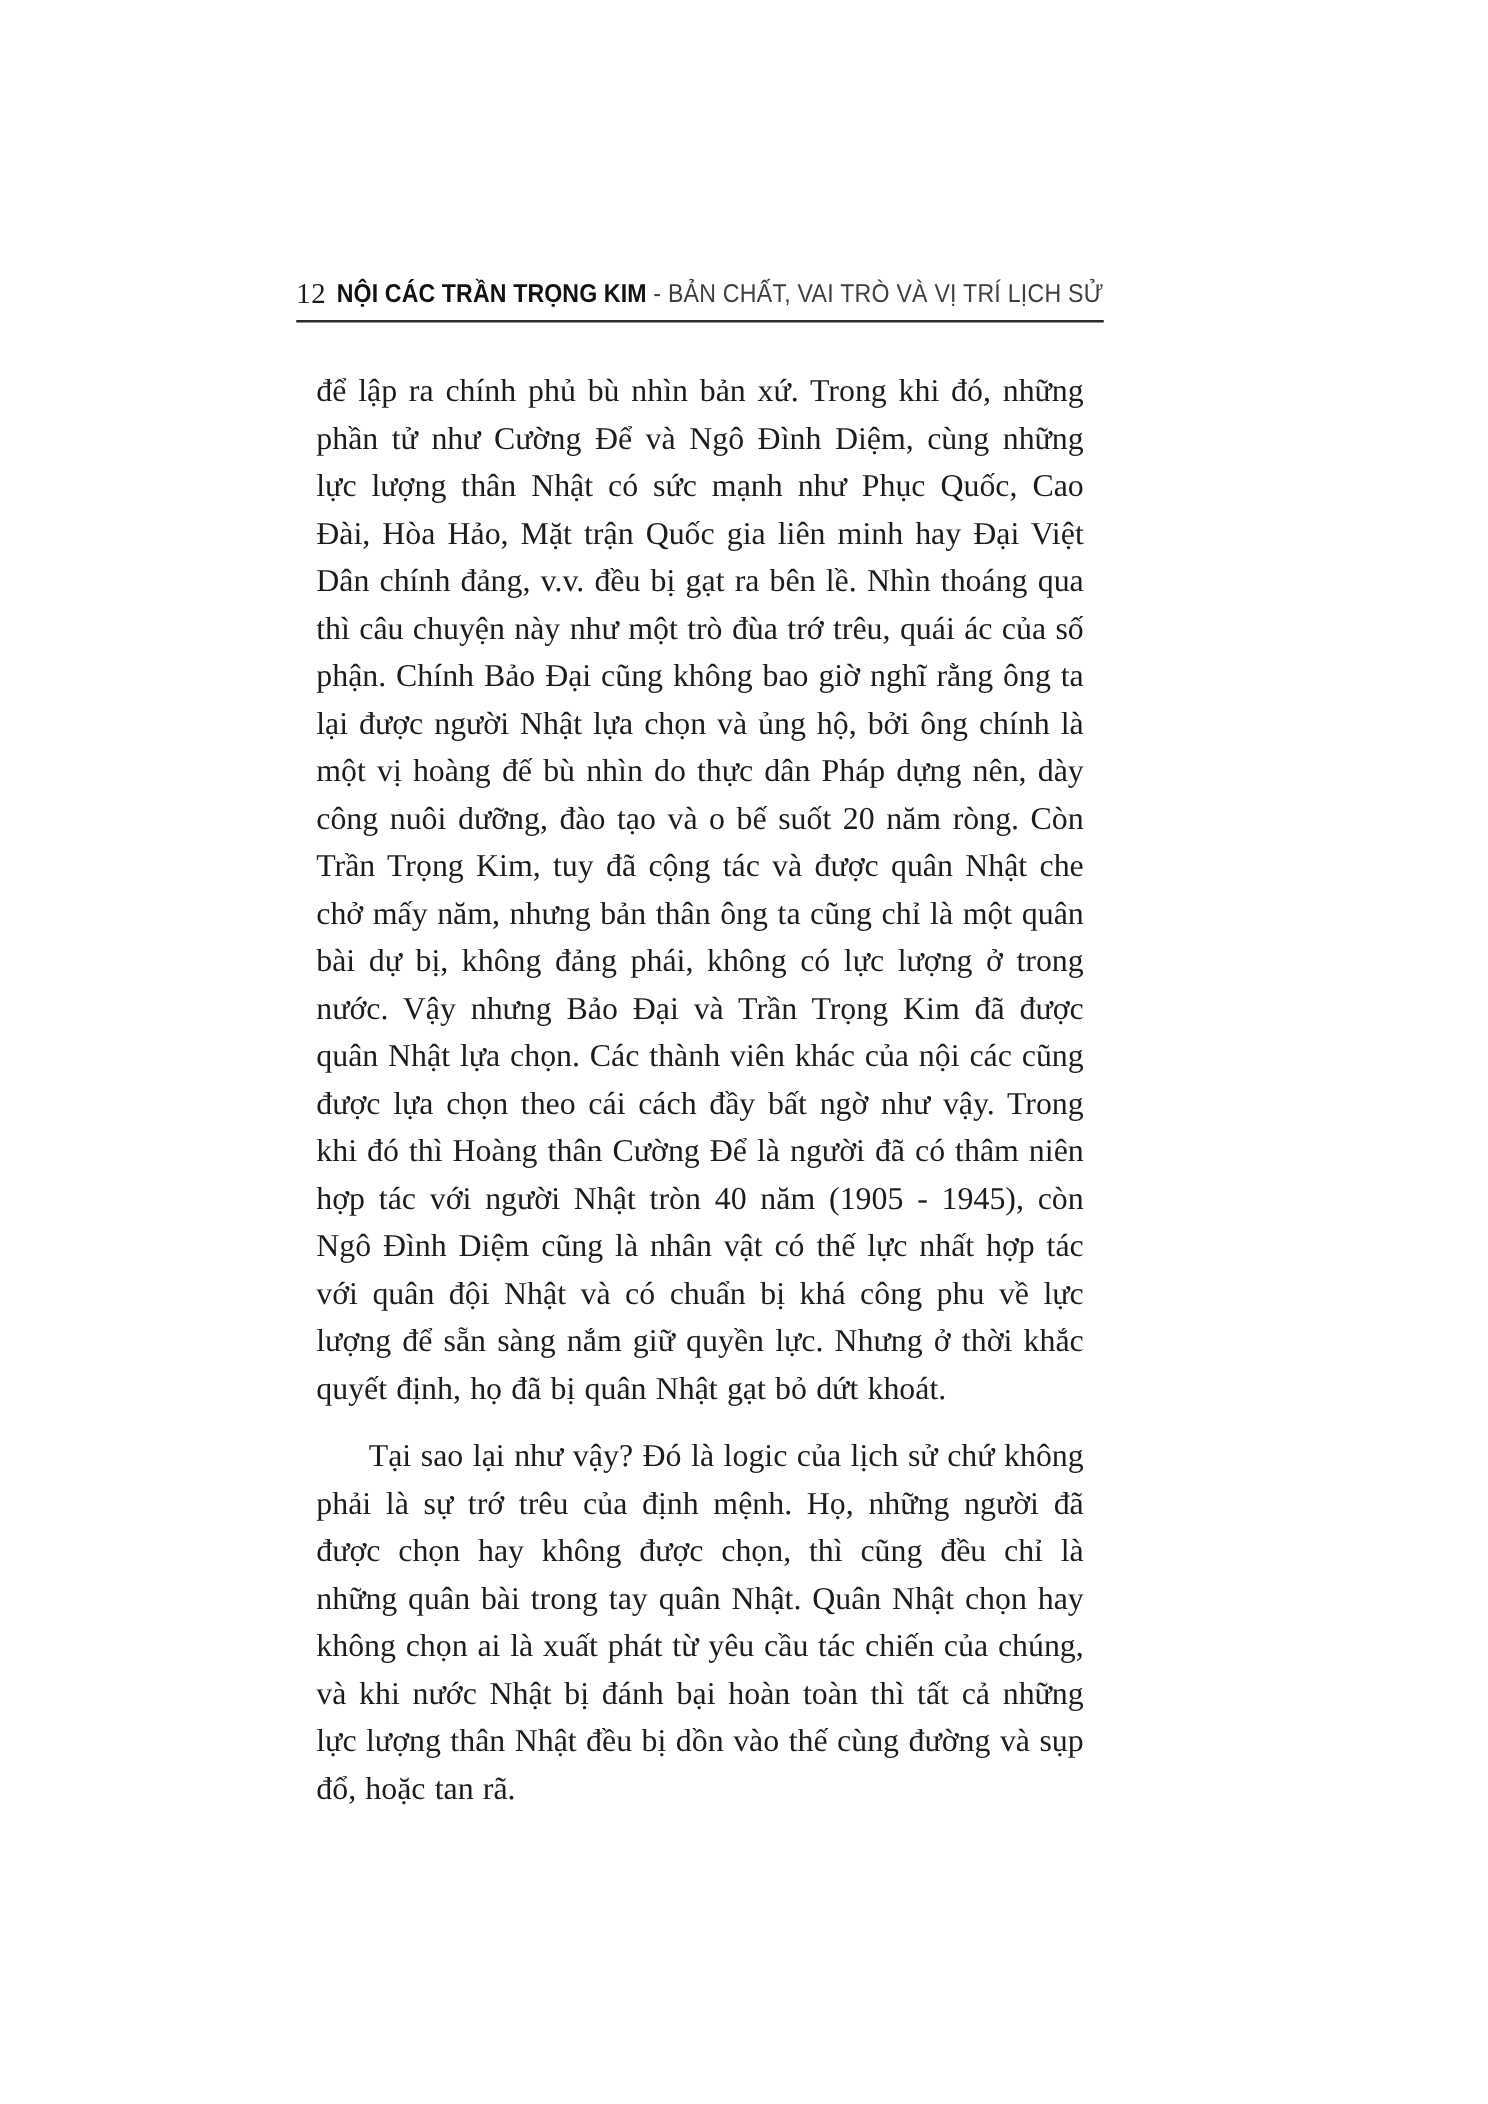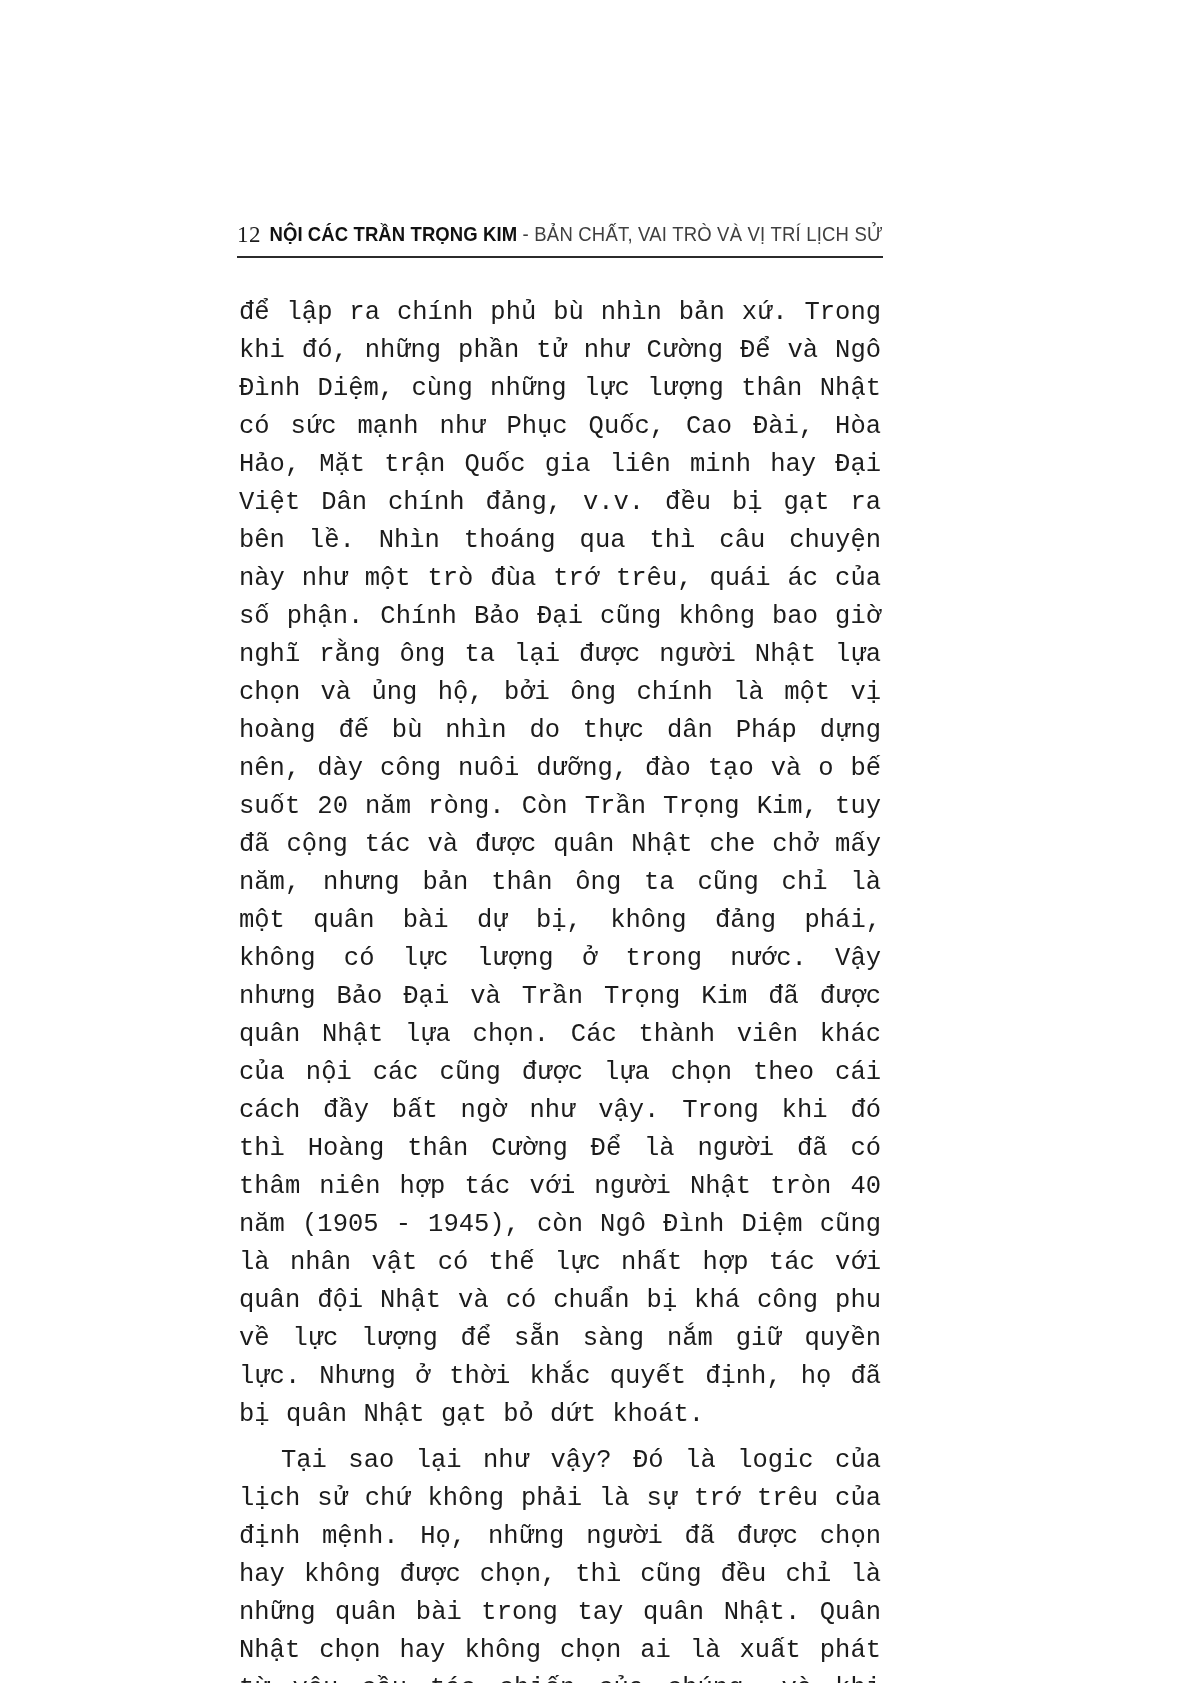--- a/index.html
+++ b/index.html
@@ -67,23 +67,22 @@
   }
   .body-text {
     margin-top: 36px;
     font-family: "Liberation Serif", serif;
     font-size: 25.5px;
     line-height: 38px;
     text-align: justify;
     color: #1c1c1c;
   }
   .para {
-    margin: 2px;
+    margin: 16px;
     word-spacing: 1px;
-    font-family: Liberation Mono, monospace;
   }
   .para.no-indent {
     text-indent: 0;
   }
   .para.indent {
     margin-top: 8px;
     text-indent: 42px;
   }
 </style>
 </head>

